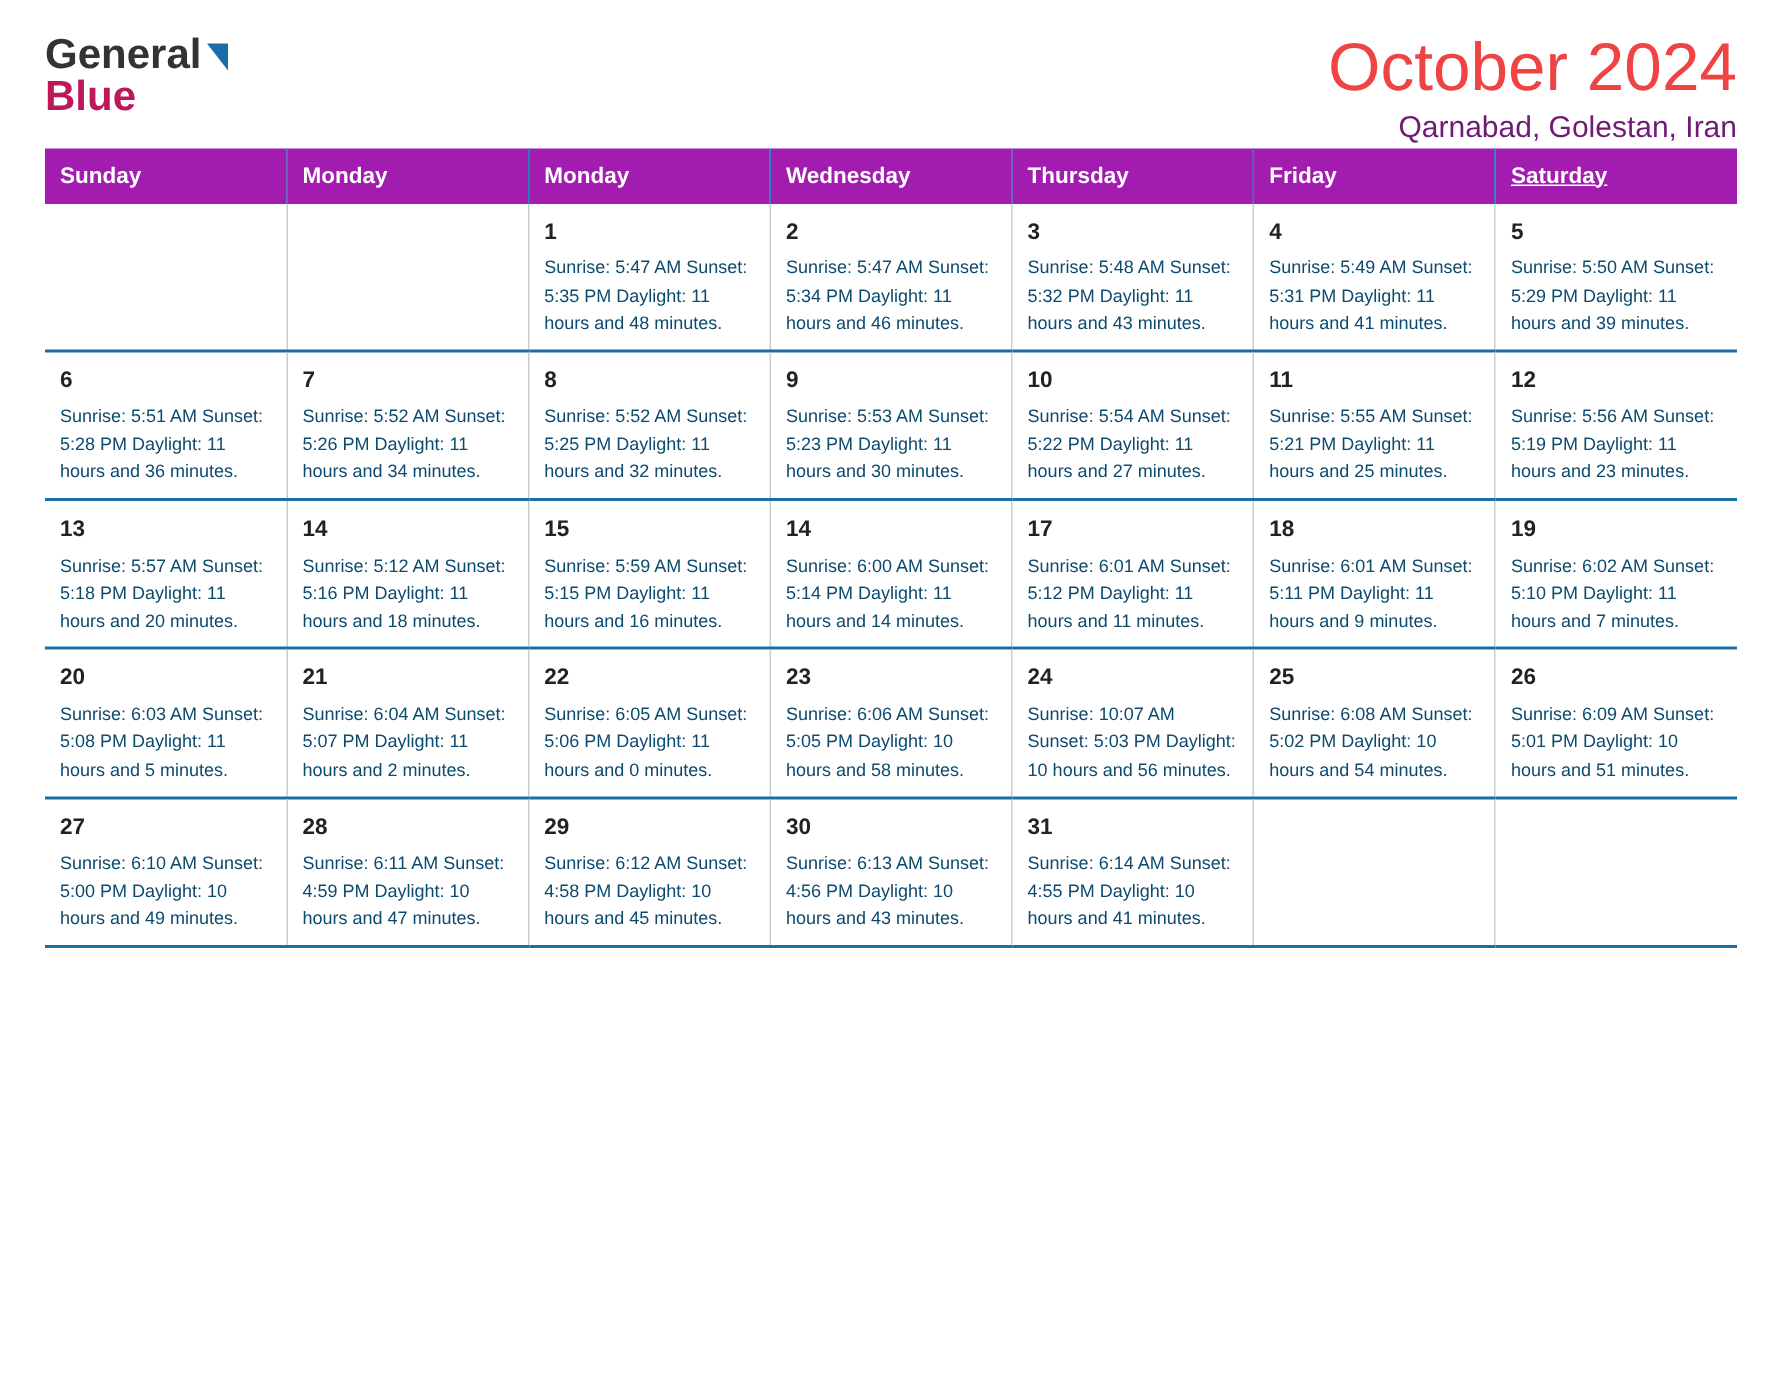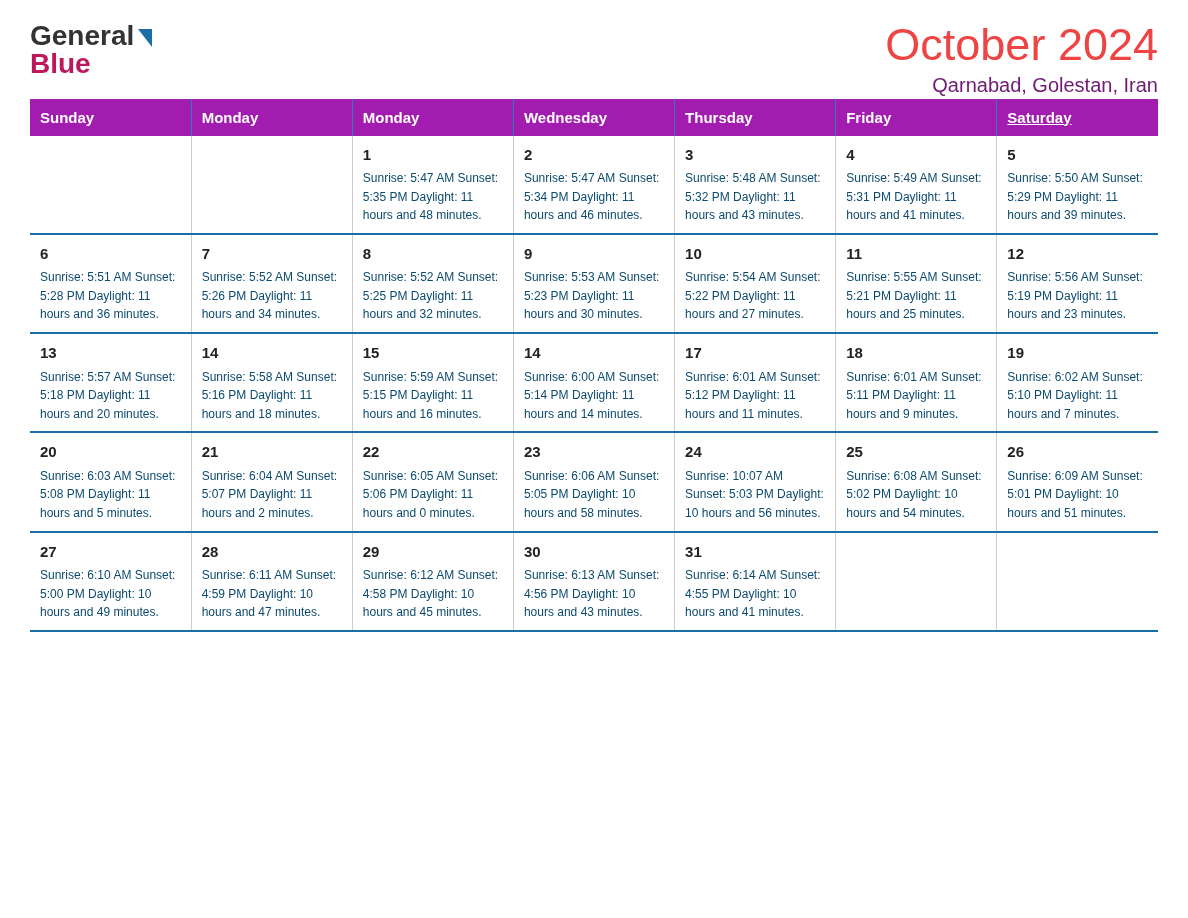--- a/index.html
+++ b/index.html
@@ -222,21 +222,21 @@
       <tr>
         <td>
           <span class="day-number">13</span>
           <div class="cell-info">Sunrise: 5:57 AM
 Sunset: 5:18 PM
 Daylight: 11 hours
 and 20 minutes.</div>
         </td>
         <td>
           <span class="day-number">14</span>
-          <div class="cell-info">Sunrise: 5:58 AM
+          <div class="cell-info">Sunrise: 5:12 AM
 Sunset: 5:16 PM
 Daylight: 11 hours
 and 18 minutes.</div>
         </td>
         <td>
           <span class="day-number">15</span>
           <div class="cell-info">Sunrise: 5:59 AM
 Sunset: 5:15 PM
 Daylight: 11 hours
 and 16 minutes.</div>

